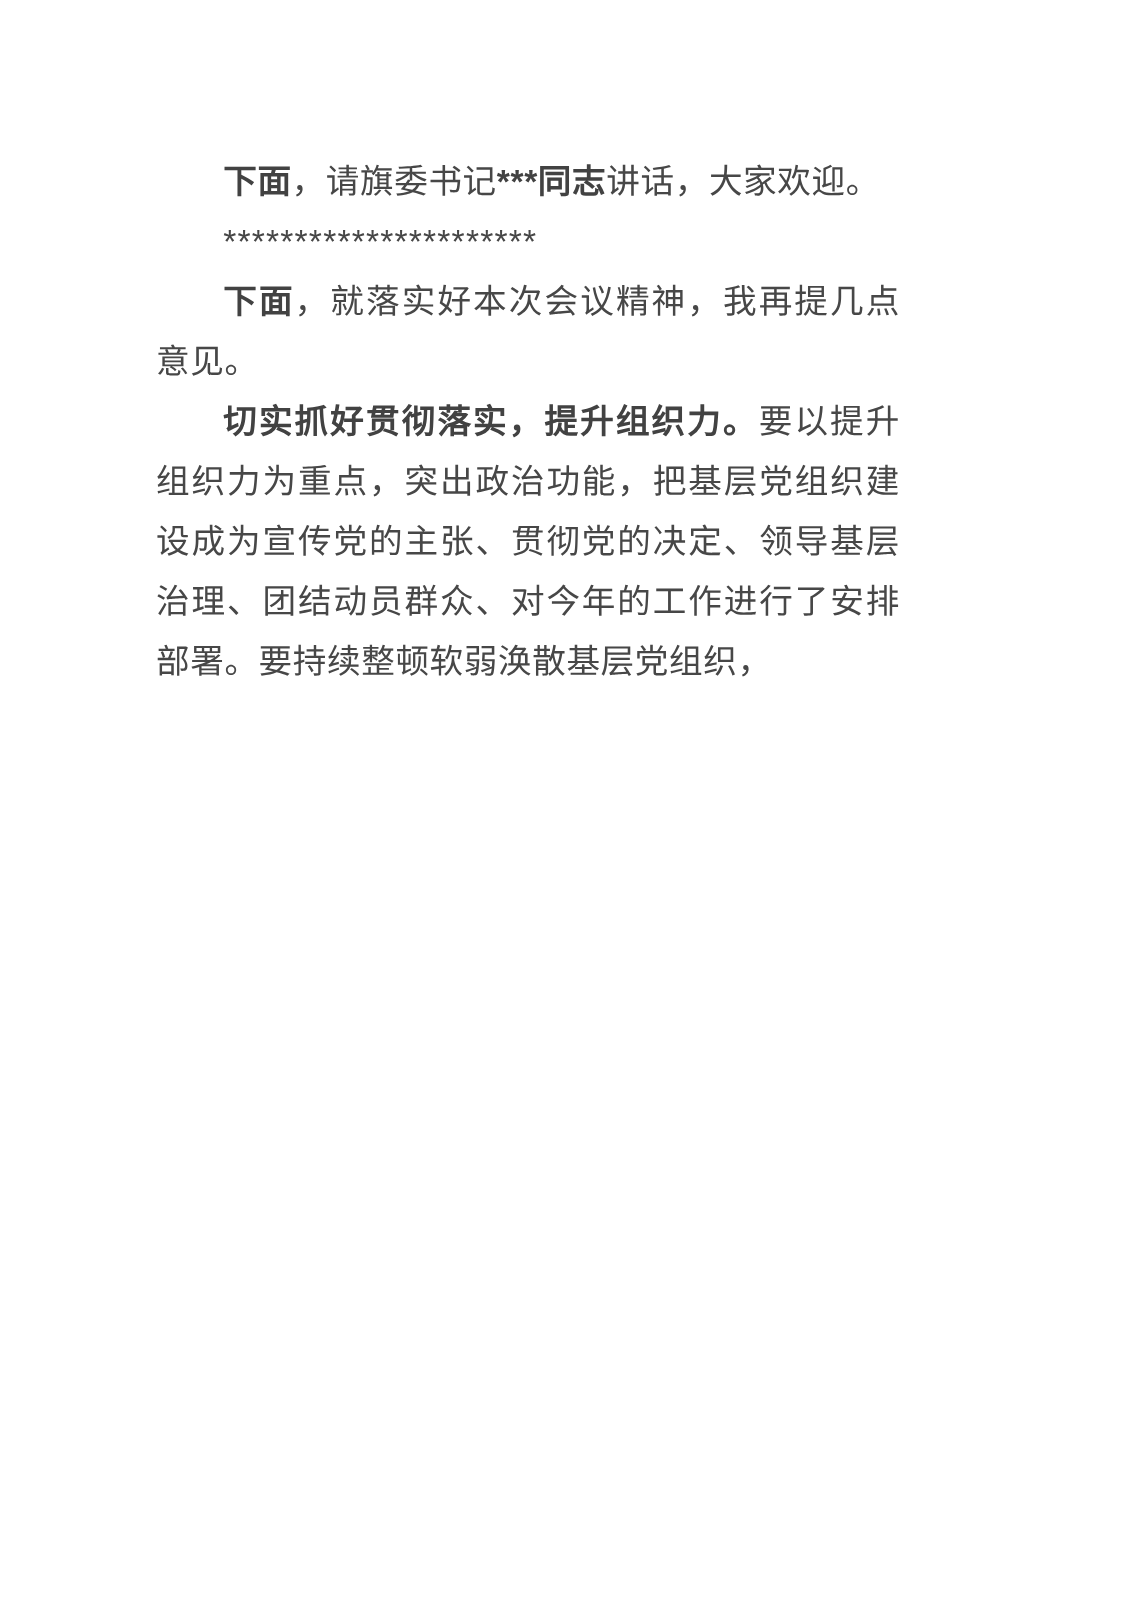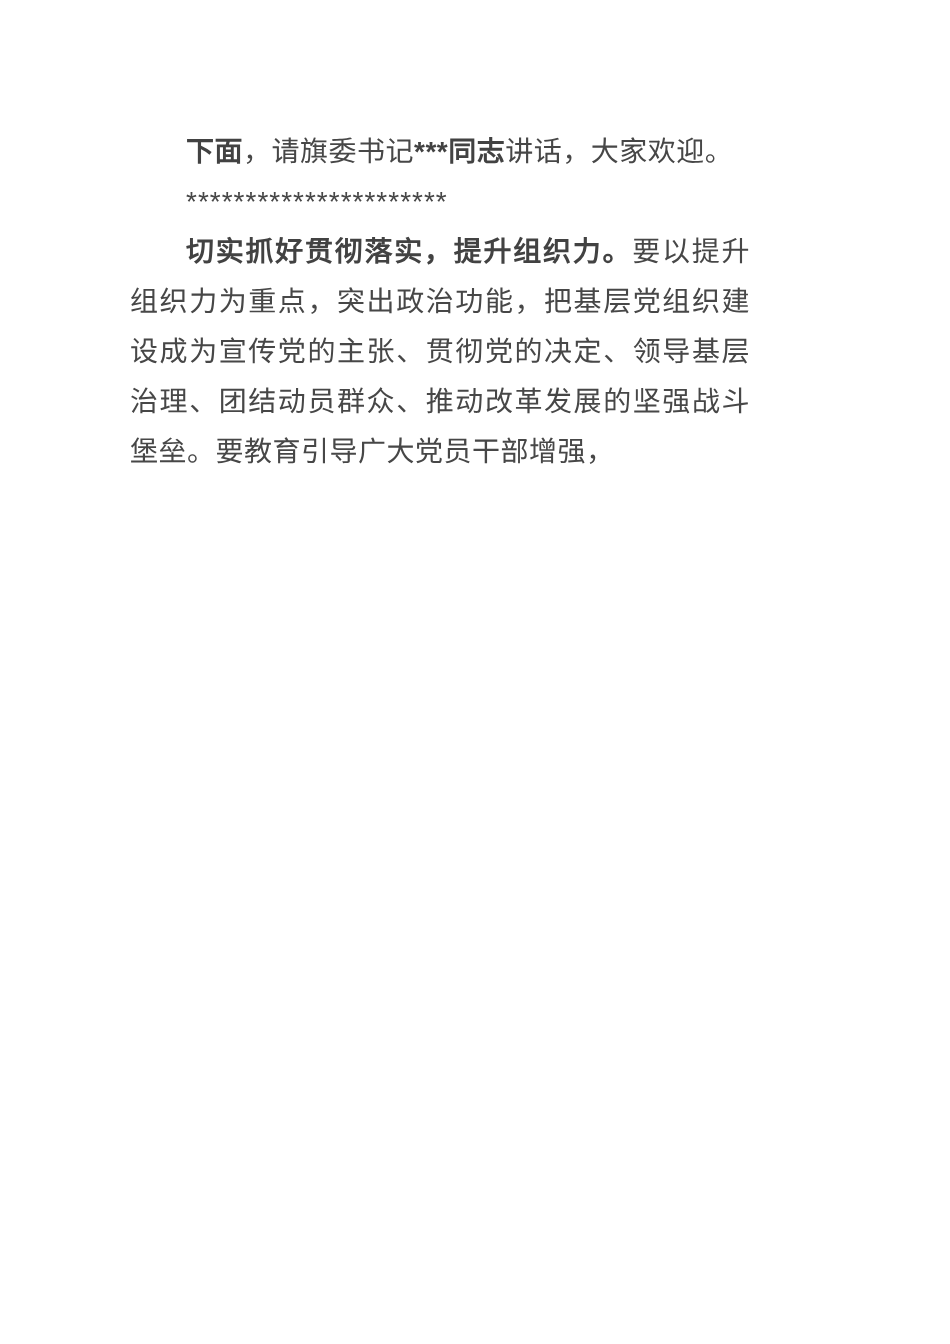--- a/index.html
+++ b/index.html
@@ -46,15 +46,16 @@
     letter-spacing: 1px;
   }
 </style>
 </head>
 <body>
 
 <div class="page">
   <div class="doc-body" id="doc">
       <p class="para"><strong>下面</strong><span>，请旗委书记</span><strong>***同志</strong><span>讲话，大家欢迎。</span></p>
       <p class="para asterisk-line"><span>**********************</span></p>
-      <p class="para"><strong>切实抓好贯彻落实，提升组织力。</strong><span>要以提升组织力为重点，突出政治功能，把基层党组织建设成为宣传党的主张、贯彻党的决定、领导基层治理、团结动员群众、推动改革发展的坚强战斗堡垒。要教育引导广大党员干部增强，</span></p>
+      <p class="para"><strong>下面</strong><span>，就落实好本次会议精神，我再提几点意见。</span></p>
+      <p class="para"><strong>切实抓好贯彻落实，提升组织力。</strong><span>要以提升组织力为重点，突出政治功能，把基层党组织建设成为宣传党的主张、贯彻党的决定、领导基层治理、团结动员群众、对今年的工作进行了安排部署。要持续整顿软弱涣散基层党组织，</span></p>
     </div>
 </div>
 
 </body></html>

